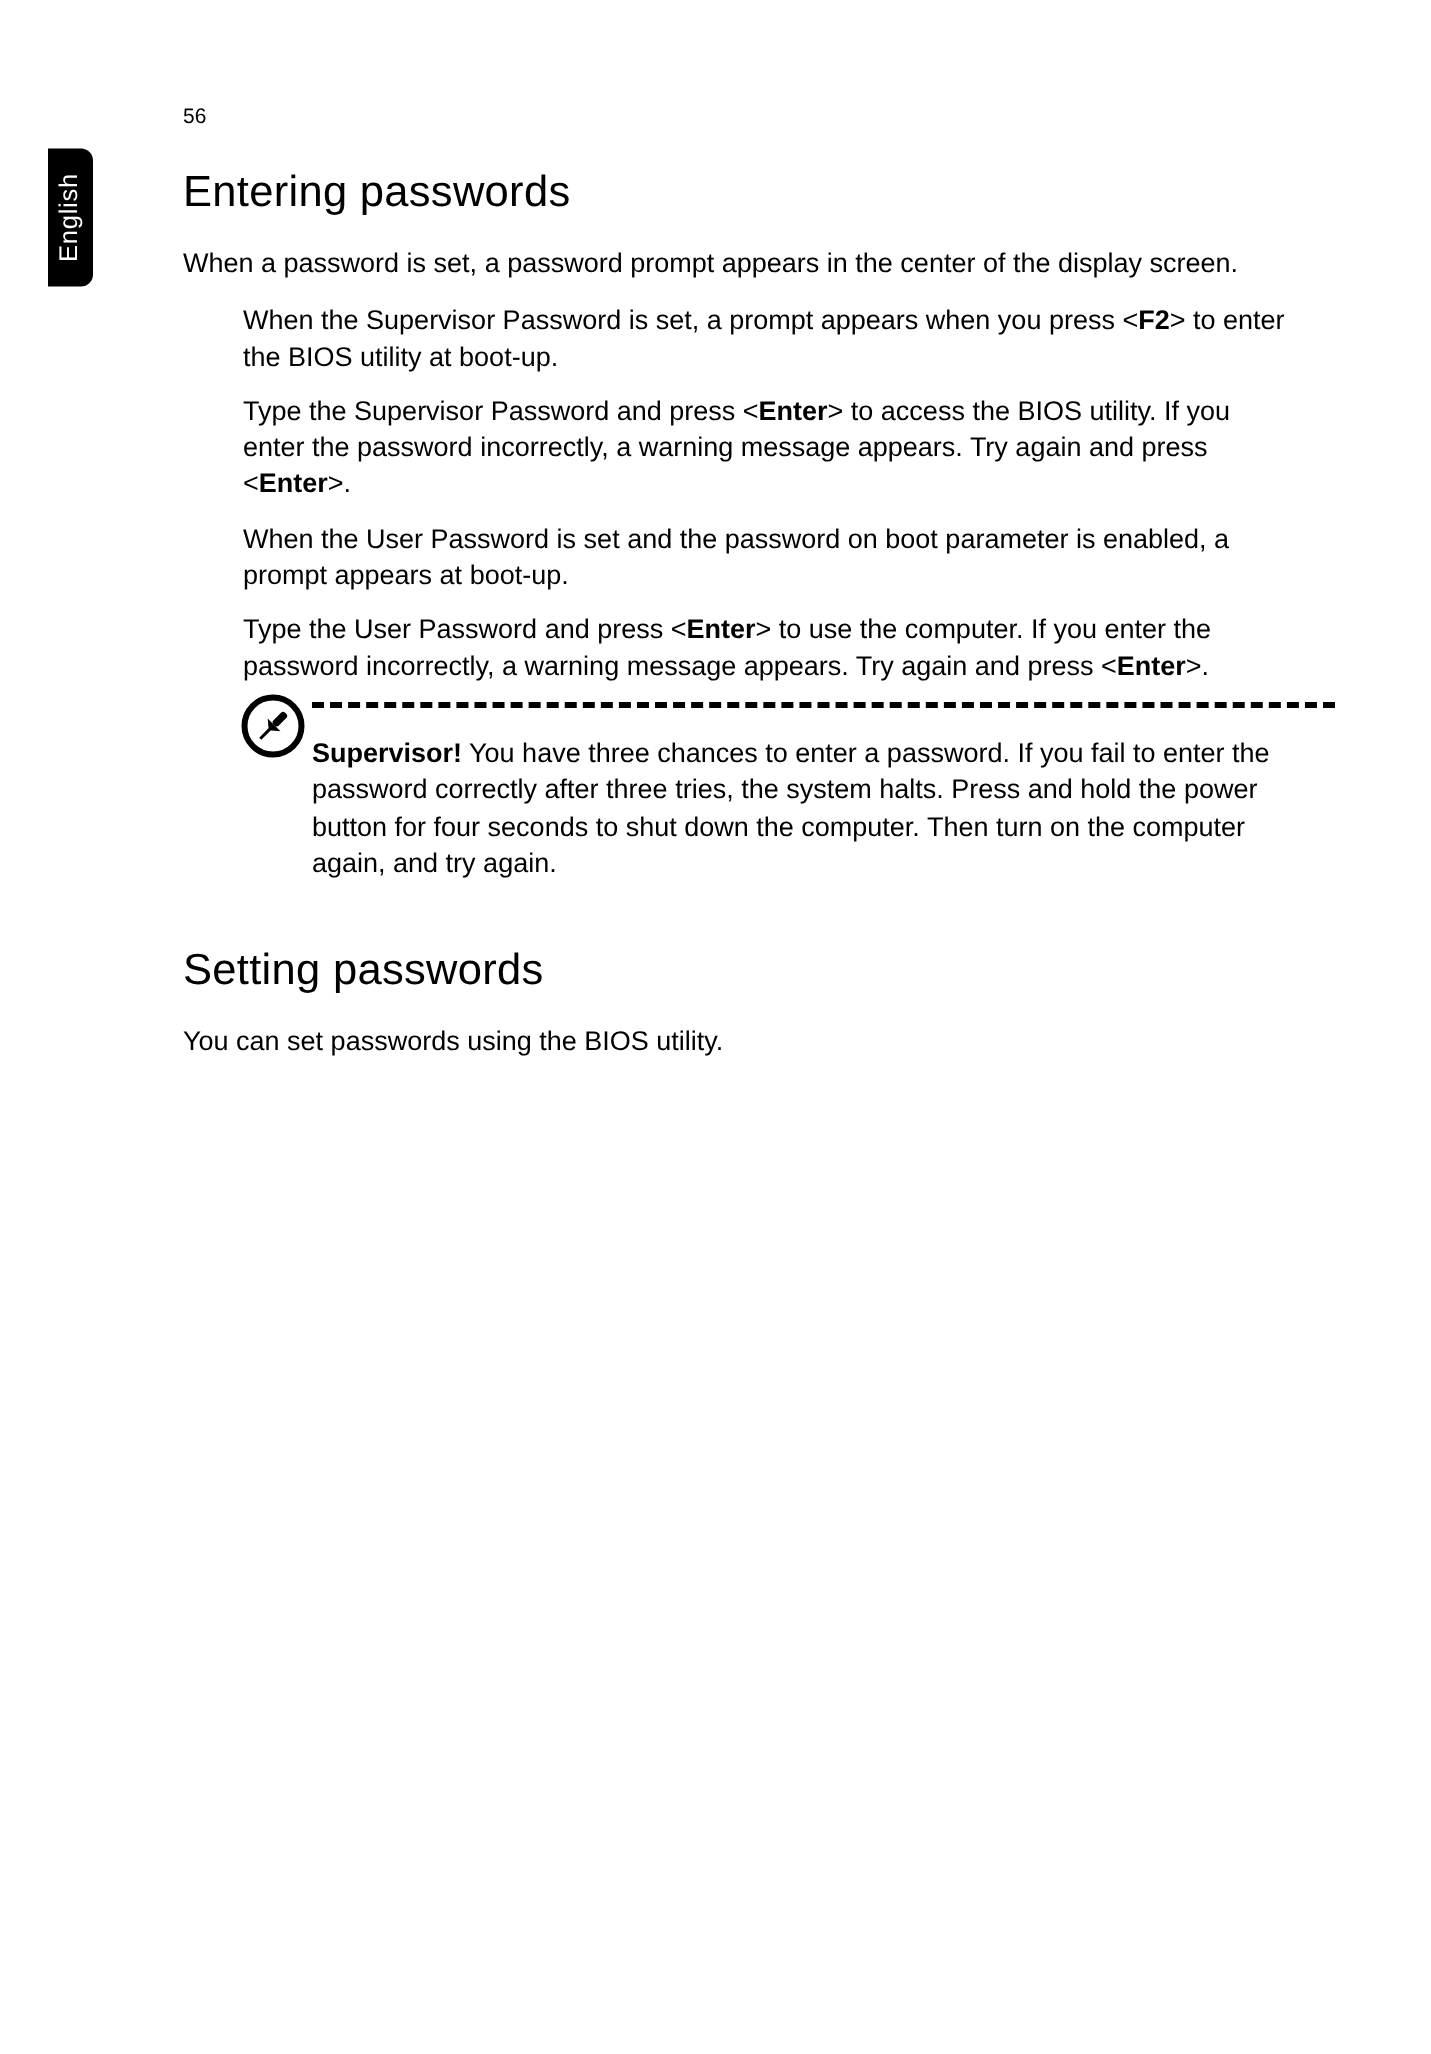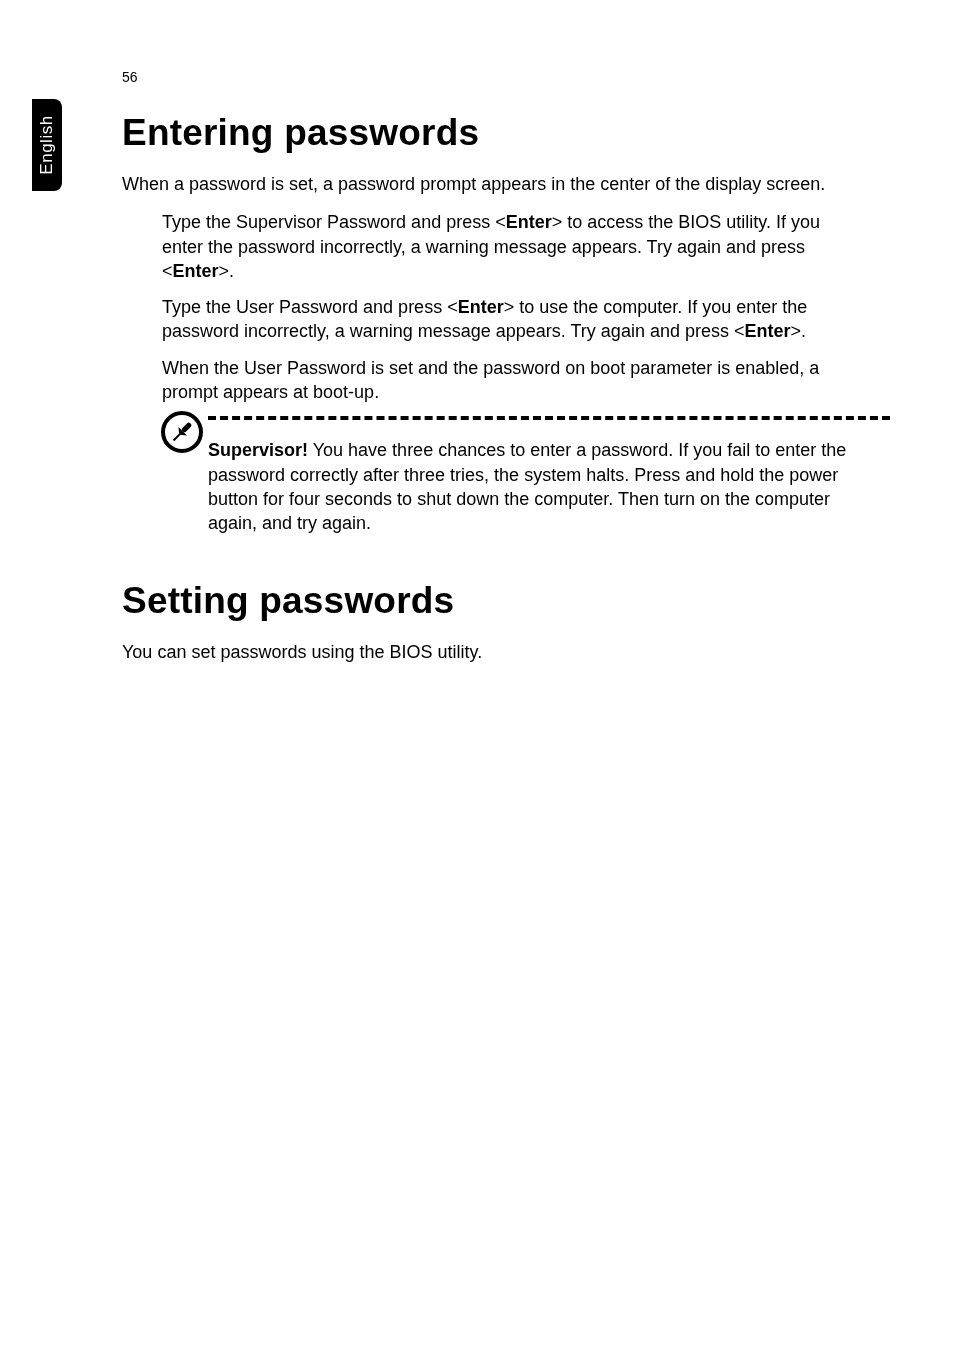--- a/index.html
+++ b/index.html
@@ -31,22 +31,22 @@
     top: 69px;
     font-size: 14px;
   }
   .content {
     position: absolute;
     left: 122px;
     top: 112px;
     width: 760px;
   }
   h2 {
-    font-size: 37px;
-    font-weight: 700;
+    font-size: 29px;
+    font-weight: 400;
     margin-bottom: 18px;
     letter-spacing: 0.2px;
   }
   .intro {
     font-size: 18px;
     line-height: 1.35;
     margin-bottom: 14px;
   }
   .bullets {
     margin-left: 40px;
@@ -103,31 +103,34 @@
   <div class="page-number">56</div>
 
   <div class="content">
 
     <h2>Entering passwords</h2>
 
     <p class="intro">When a password is set, a password prompt appears in the center of the display screen.</p>
 
     <div class="bullets">
 
+      <p class="bullet">
+        <span>When the Supervisor Password is set, a prompt appears when you press &lt;</span><span class="bold">F2</span><span>&gt; to enter the BIOS utility at boot-up.</span>
+      </p>
 
       <p class="bullet">
         <span>Type the Supervisor Password and press &lt;</span><span class="bold">Enter</span><span>&gt; to access the BIOS utility. If you enter the password incorrectly, a warning message appears. Try again and press &lt;</span><span class="bold">Enter</span><span>&gt;.</span>
       </p>
 
       <p class="bullet">
-        <span>Type the User Password and press &lt;</span><span class="bold">Enter</span><span>&gt; to use the computer. If you enter the password incorrectly, a warning message appears. Try again and press &lt;</span><span class="bold">Enter</span><span>&gt;.</span>
+        <span>When the User Password is set and the password on boot parameter is enabled, a prompt appears at boot-up.</span>
       </p>
 
       <p class="bullet">
-        <span>When the User Password is set and the password on boot parameter is enabled, a prompt appears at boot-up.</span>
+        <span>Type the User Password and press &lt;</span><span class="bold">Enter</span><span>&gt; to use the computer. If you enter the password incorrectly, a warning message appears. Try again and press &lt;</span><span class="bold">Enter</span><span>&gt;.</span>
       </p>
 
     </div>
 
     <div class="note-block">
       <div class="note-icon">
         <svg viewBox="0 0 44 44">
           <circle cx="22" cy="22" r="19" fill="none" stroke="#000" stroke-width="4"></circle>
           <g transform="rotate(45 22 22)">
             <rect x="19.5" y="10" width="5" height="11" rx="2" fill="#000"></rect>

